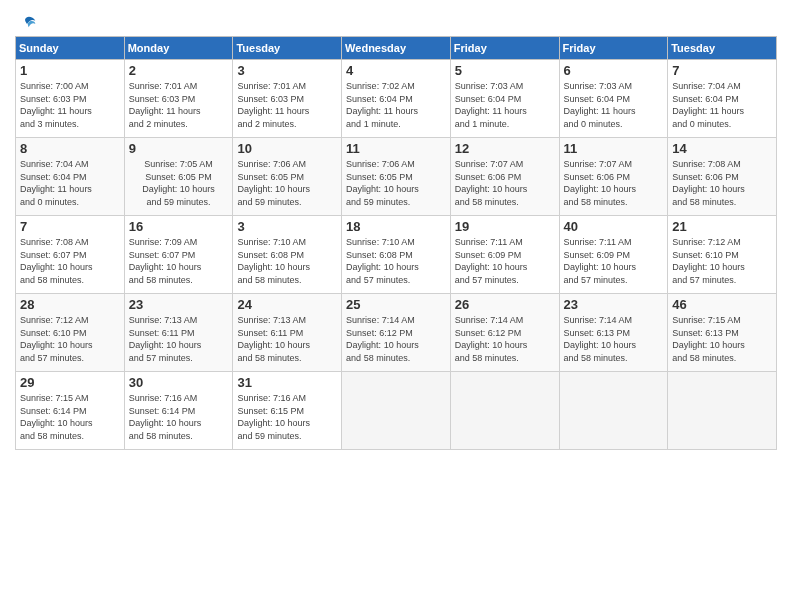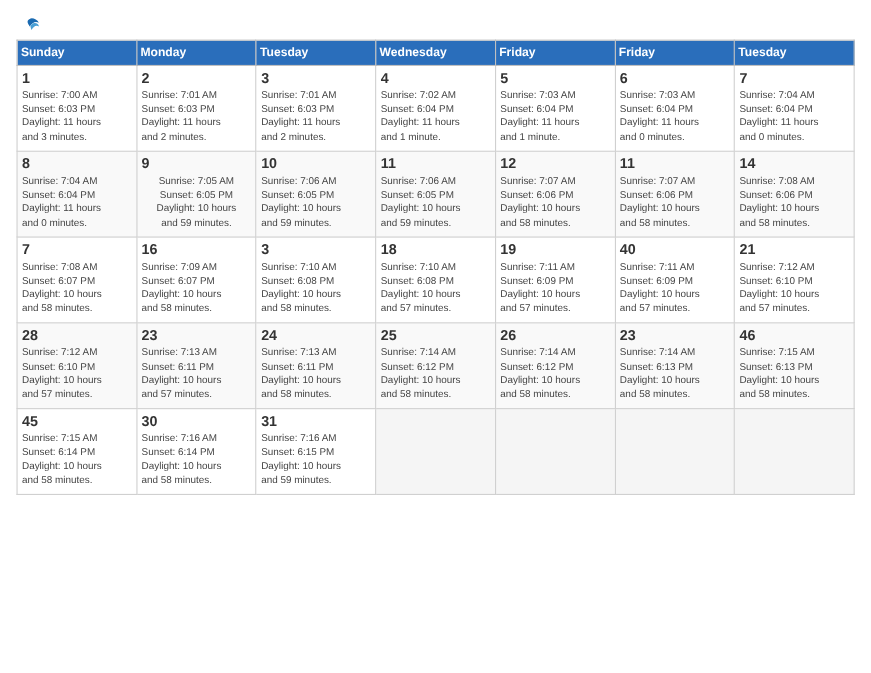--- a/index.html
+++ b/index.html
@@ -333,21 +333,21 @@
           <td>
             <span class="day-num">46</span>
             <div class="day-info" style="white-space: pre-line;">Sunrise: 7:15 AM
 Sunset: 6:13 PM
 Daylight: 10 hours
 and 58 minutes.</div>
           </td>
         </tr>
         <tr>
           <td>
-            <span class="day-num">45</span>
+            <span class="day-num">29</span>
             <div class="day-info" style="white-space: pre-line;">Sunrise: 7:15 AM
 Sunset: 6:14 PM
 Daylight: 10 hours
 and 58 minutes.</div>
           </td>
           <td>
             <span class="day-num">30</span>
             <div class="day-info" style="white-space: pre-line;">Sunrise: 7:16 AM
 Sunset: 6:14 PM
 Daylight: 10 hours

